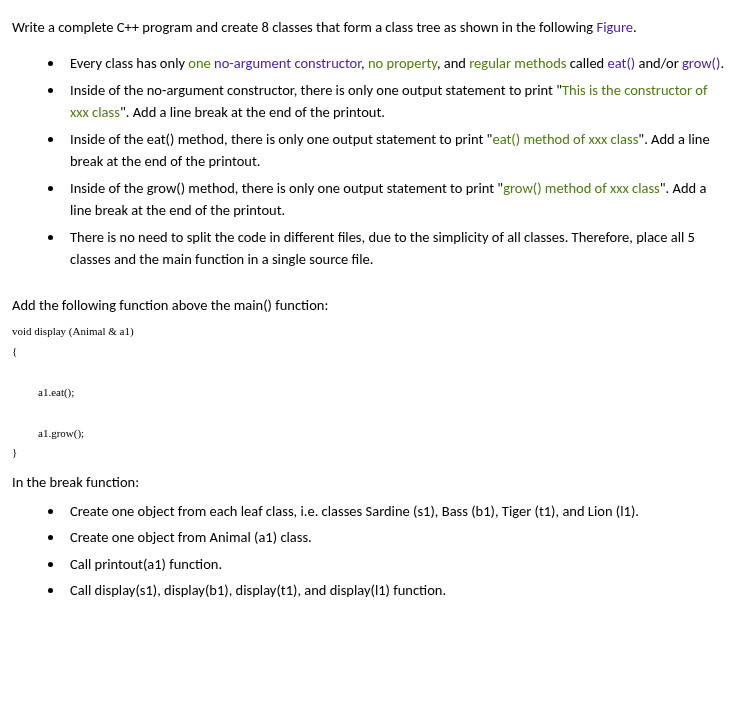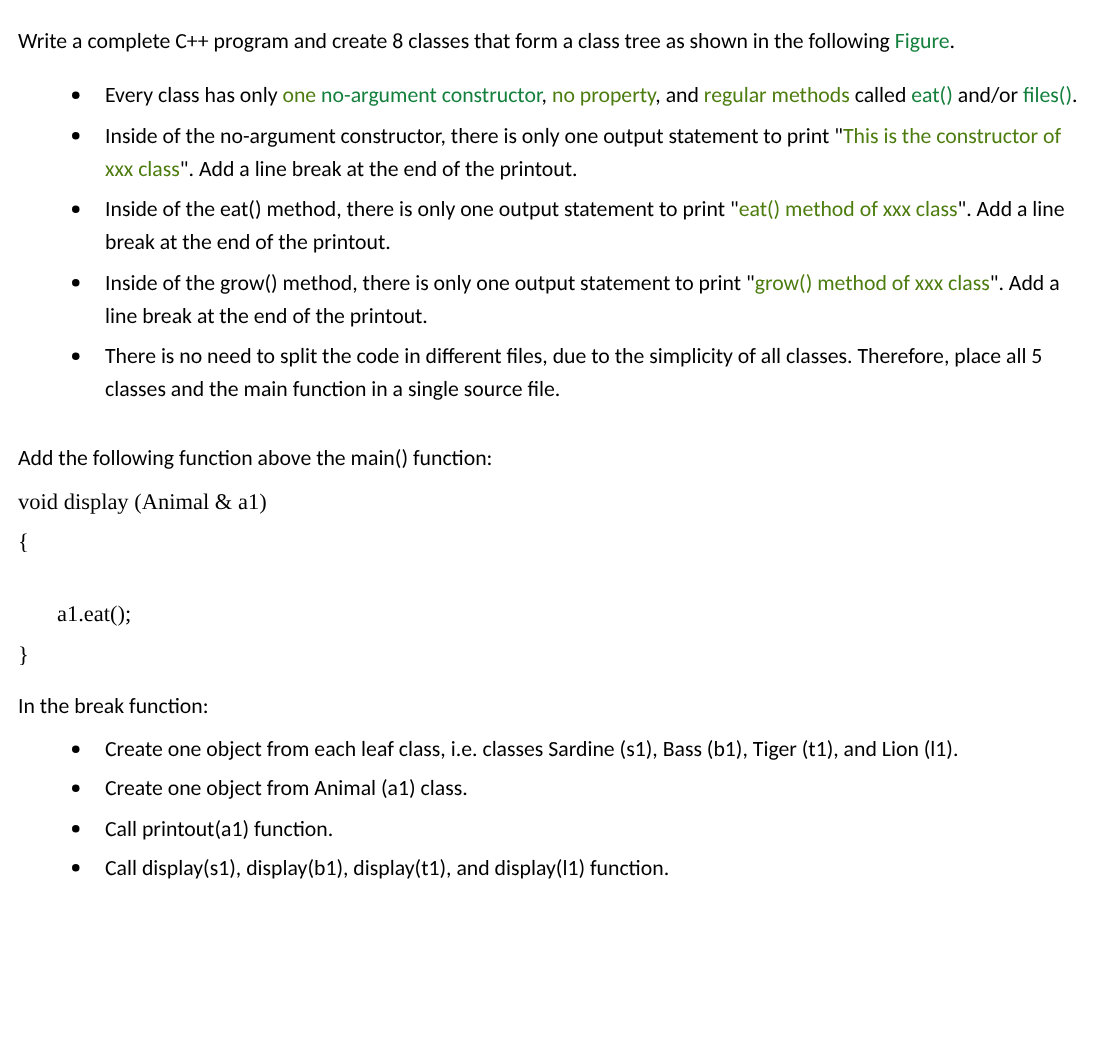--- a/index.html
+++ b/index.html
@@ -21,41 +21,41 @@
     }
     ul {
       margin: 0 0 14px 0;
       padding-left: 52px;
     }
     li {
       margin-bottom: 4px;
       padding-left: 6px;
     }
     .blue { color: #4d7c0f; }
-    .red { color: #15803d; }
+    .red { color: #4c1d95; }
     .codeblock {
       font-family: "Times New Roman", serif;
-      font-size: 15px;
+      font-size: 11px;
       line-height: 1.8;
       margin: 6px 0 8px 0;
     }
     .codeblock .line { display: block; }
     .codeblock .indent { padding-left: 26px; margin-top: 21px; }
     .section-gap { margin-top: 23px; }
   </style>
 </head>
 <body>
 
 <p class="intro">
   <span>Write a complete C++ program and create 8 classes that form a class tree as shown in the following </span><span class="red">Figure</span><span>.</span>
 </p>
 
 <ul>
   <li>
-    <span>Every class has only </span><span class="blue">one </span><span class="red">no-argument constructor</span><span>, </span><span class="blue">no property</span><span>, and </span><span class="blue">regular methods</span><span> called </span><span class="red">eat()</span><span> and/or </span><span class="red">files()</span><span>.</span>
+    <span>Every class has only </span><span class="blue">one </span><span class="red">no-argument constructor</span><span>, </span><span class="blue">no property</span><span>, and </span><span class="blue">regular methods</span><span> called </span><span class="red">eat()</span><span> and/or </span><span class="red">grow()</span><span>.</span>
   </li>
   <li>
     <span>Inside of the no-argument constructor, there is only one output statement to print "</span><span class="blue">This is the constructor of xxx class</span><span>". Add a line break at the end of the printout.</span>
   </li>
   <li>
     <span>Inside of the eat() method, there is only one output statement to print "</span><span class="blue">eat() method of xxx class</span><span>". Add a line break at the end of the printout.</span>
   </li>
   <li>
     <span>Inside of the grow() method, there is only one output statement to print "</span><span class="blue">grow() method of xxx class</span><span>". Add a line break at the end of the printout.</span>
   </li>
@@ -63,20 +63,21 @@
     <span>There is no need to split the code in different files, due to the simplicity of all classes. Therefore, place all 5 classes and the main function in a single source file.</span>
   </li>
 </ul>
 
 <p class="section-gap">Add the following function above the main() function:</p>
 
 <div class="codeblock">
   <span class="line">void display (Animal &amp; a1)</span>
   <span class="line">{</span>
   <span class="line indent">a1.eat();</span>
+  <span class="line indent">a1.grow();</span>
   <span class="line">}</span>
 </div>
 
 <p>In the break function:</p>
 
 <ul>
   <li>Create one object from each leaf class, i.e. classes Sardine (s1), Bass (b1), Tiger (t1), and Lion (l1).</li>
   <li>Create one object from Animal (a1) class.</li>
   <li>Call printout(a1) function.</li>
   <li>Call display(s1), display(b1), display(t1), and display(l1) function.</li>

